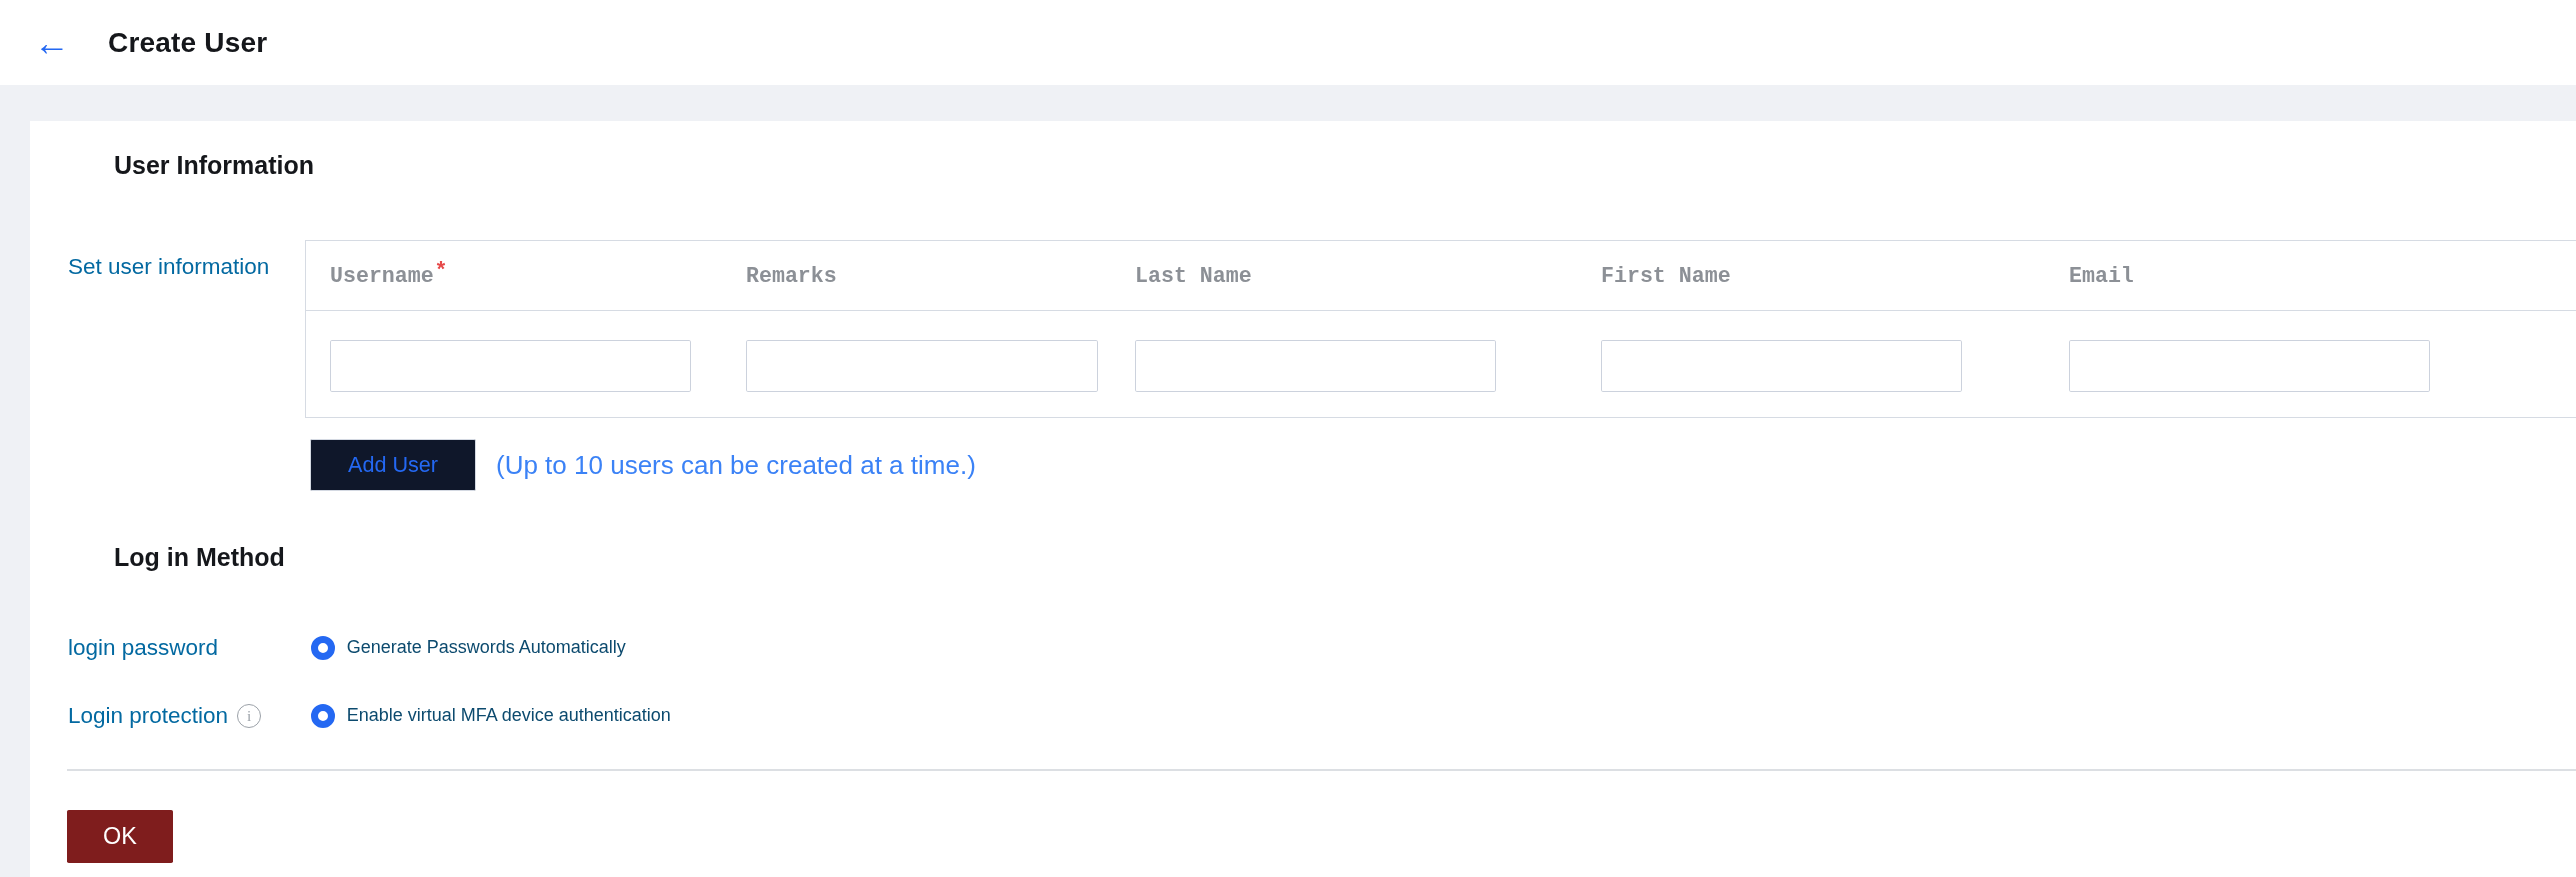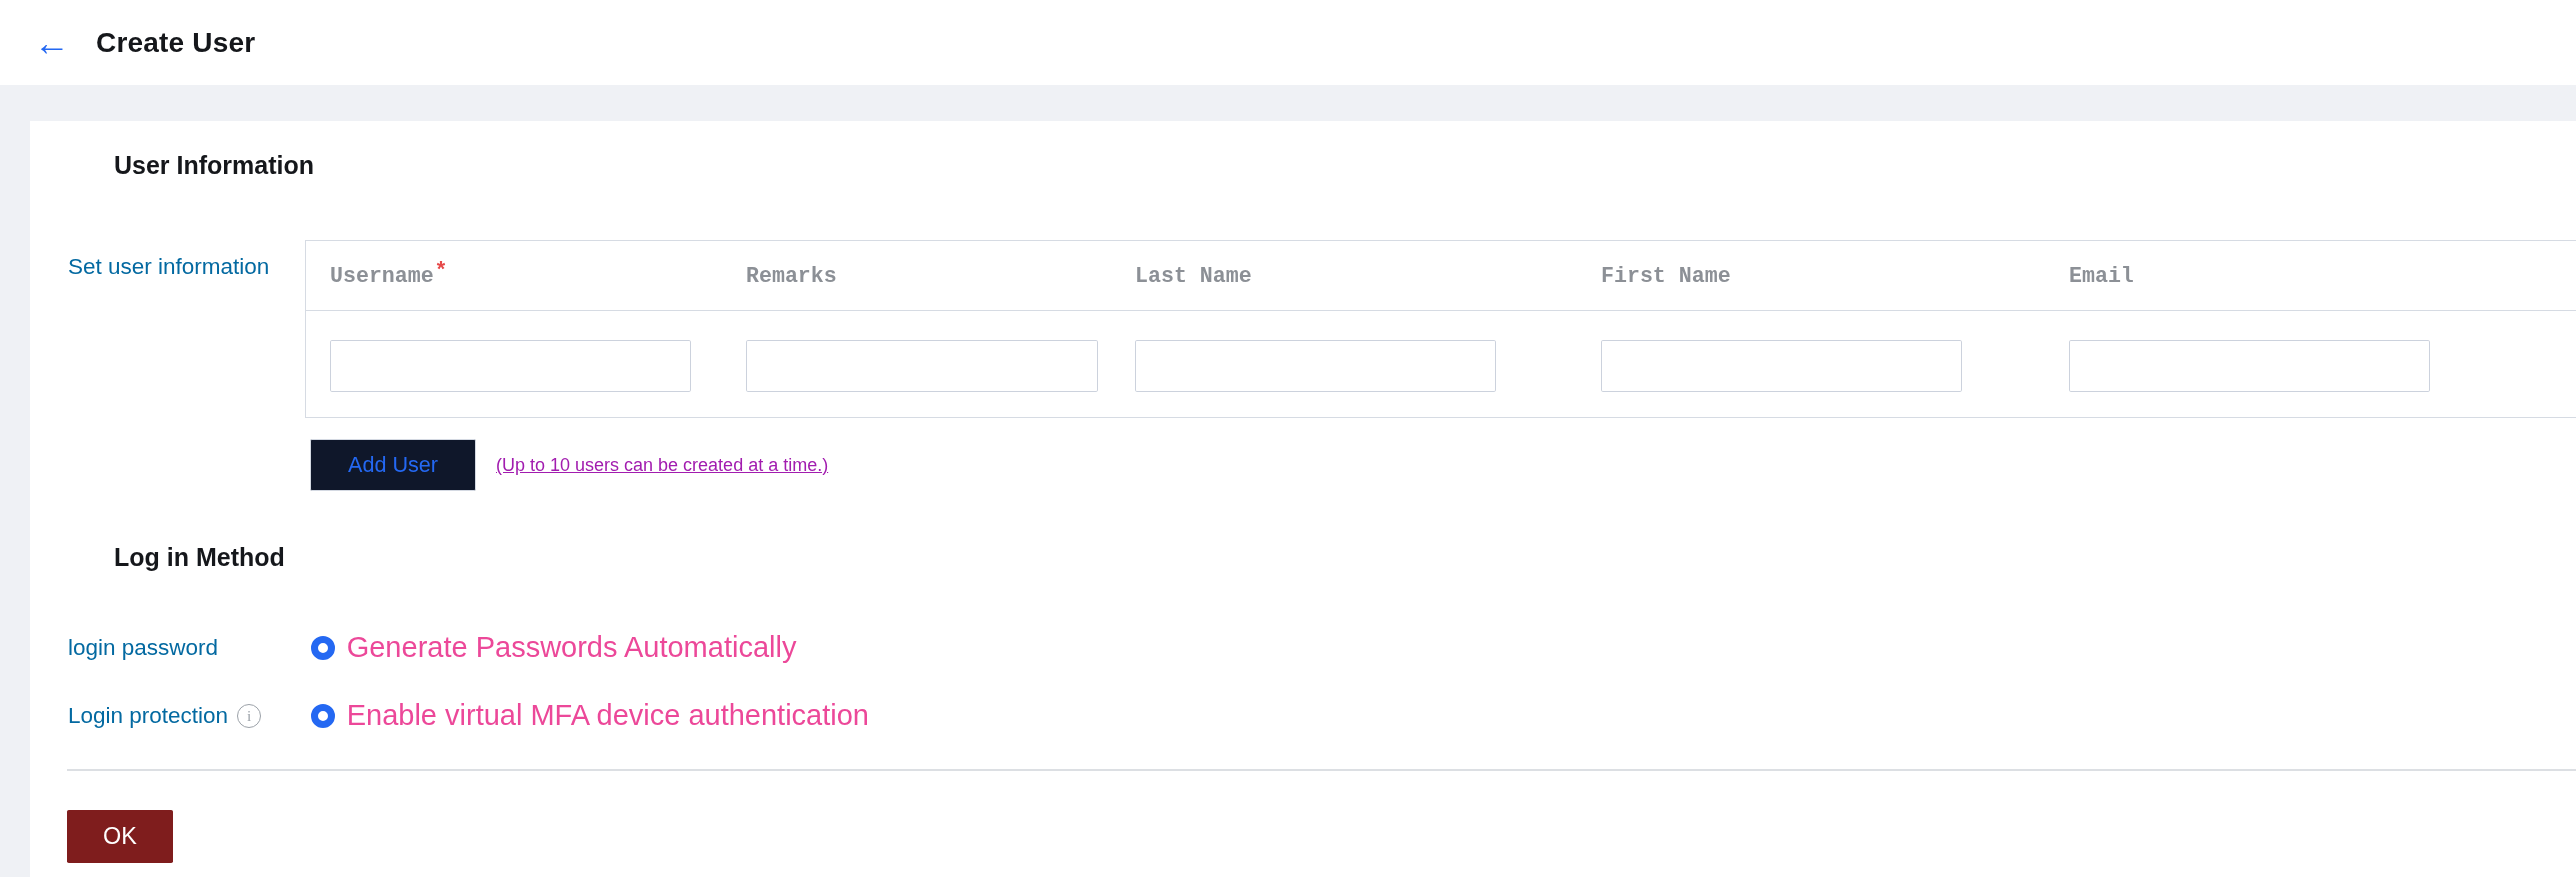--- a/index.html
+++ b/index.html
@@ -6,21 +6,21 @@
   html,body { background:#ffffff; }
   body { font-family:"Liberation Sans","DejaVu Sans",sans-serif; color:#17191d; }
 
   .screen { position:relative; width:2576px; height:878px; background:#ffffff; overflow:hidden; }
 
   
   .topbar { position:absolute; left:0; top:0; width:100%; height:85px; background:#ffffff; }
   .back-btn { position:absolute; left:27px; top:0; height:85px; width:50px;
               display:flex; align-items:center; justify-content:center;
               font-size:36px; color:#2468f2; cursor:pointer; line-height:1; }
-  .page-title { position:absolute; left:96px; top:0; height:85px; display:flex; align-items:center;
+  .page-title { position:absolute; left:108px; top:0; height:85px; display:flex; align-items:center;
                 font-size:28px; font-weight:700; color:#15171b; letter-spacing:0.2px; }
 
   
   .workspace { position:absolute; left:0; top:85px; right:0; bottom:0; background:#eff1f5; }
   .card { position:absolute; left:30px; top:36px; right:0; bottom:0; background:#ffffff; }
 
   .section-title { position:absolute; left:36px; font-size:25px; font-weight:700; color:#15171b; line-height:32px;margin-left:48px; }
   .section-title.first { top:28px; }
   .section-title.second { top:420px; }
 
@@ -40,30 +40,30 @@
   .col-0 { left:24px;   } .w-0 { width:361px; }
   .col-1 { left:440px;  } .w-1 { width:352px; }
   .col-2 { left:829px;  } .w-2 { width:361px; }
   .col-3 { left:1295px; } .w-3 { width:361px; }
   .col-4 { left:1763px; } .w-4 { width:361px; }
 
   .add-user-btn { position:absolute; left:280px; top:318px; width:166px; height:52px;
                   background:#0f172a; border:1.8px solid #d4d9e2; border-radius:1.8px;
                   color:#2468f2; font-size:21.6px; cursor:pointer;
                   display:flex; align-items:center; justify-content:center; }
-  .add-user-hint { position:absolute; left:466px; top:331px; font-size:18px; line-height:27px; color:#a21caf;text-decoration:underline; }
+  .add-user-hint { position:absolute; left:466px; top:331px; font-size:26px; line-height:27px; color:#3b82f6; }
 
   
   .login-row { position:absolute; left:38px; display:flex; align-items:center; height:29px; }
   .login-row.row1 { top:512px; }
   .login-row.row2 { top:580px; }
   .login-row .row-label-zone { width:243px; display:flex; align-items:center; gap:9px; }
   .radio { width:24px; height:24px; border-radius:50%; background:#ffffff;
            border:7.2px solid #2468f2; margin-right:11.7px; flex:0 0 auto; cursor:pointer; }
-  .option-label { font-size:29px; color:#ec4899; cursor:pointer; white-space:nowrap; }
+  .option-label { font-size:18px; color:#0c4a6e; cursor:pointer; white-space:nowrap; }
   .info-icon { width:24px; height:24px; border-radius:50%; border:1.8px solid #9ba1a8;
                color:#9ba1a8; font-size:15.3px; line-height:21px; text-align:center;
                font-family:"Liberation Serif","DejaVu Serif",serif; cursor:pointer; flex:0 0 auto; }
 
   .divider { position:absolute; left:37px; top:648px; right:0; height:1.8px; background:#dcdfe3; }
 
   .ok-btn { position:absolute; left:37px; top:689px; width:106px; height:53px;
             background:#7f1d1d; border:none; border-radius:1.8px; color:#ffffff;
             font-size:23.4px; cursor:pointer; display:flex; align-items:center; justify-content:center; }
 </style>

